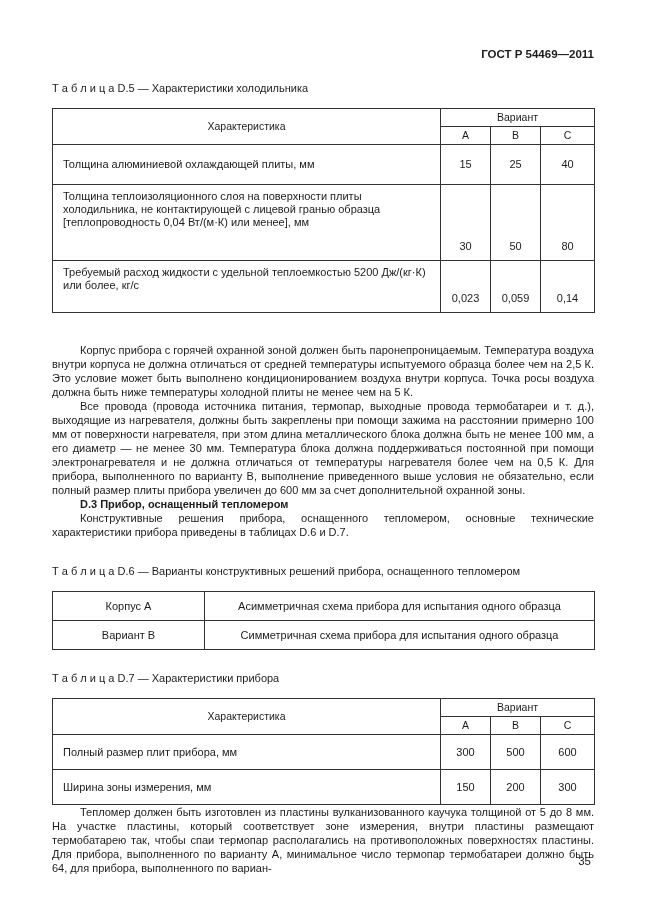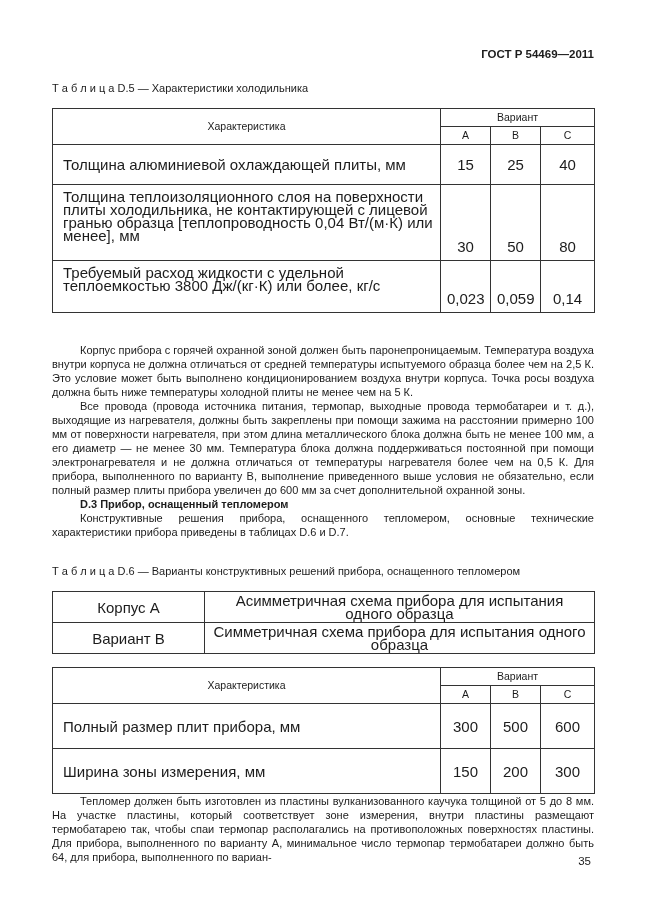--- a/index.html
+++ b/index.html
@@ -37,41 +37,41 @@
   .cap-d6 { margin-top: 26px; }
   .cap-d7 { margin-top: 22px; }
   table.tbl {
     border-collapse: collapse;
     width: 100%;
     table-layout: fixed;
     margin-top: 13px;
   }
   .tbl th, .tbl td {
     border: 1px solid #333333;
-    font-size: 15px;
+    font-size: 11px;
     line-height: 13px;
     font-weight: normal;
     padding: 2px 6px;
     box-sizing: border-box;
     overflow: hidden;
   }
   .tbl th { text-align: center; vertical-align: middle; font-size: 10.5px; }
   .hdr-row1 { height: 18px; }
   .hdr-row2 { height: 16px; }
   td.lbl { text-align: left; padding-left: 10px; vertical-align: middle; }
   td.val { text-align: center; vertical-align: middle; }
   td.top { vertical-align: top; padding-top: 5px; }
   td.bot { vertical-align: bottom; padding-bottom: 7px; }
   tr.r-d5-1 { height: 40px; }
   tr.r-d5-2 { height: 76px; }
   tr.r-d5-3 { height: 52px; }
   tr.r-d6 { height: 29px; }
   td.d6-variant { text-align: center; vertical-align: middle; }
   td.d6-desc { text-align: center; vertical-align: middle; }
-  tr.r-d7 { height: 45px; }
+  tr.r-d7 { height: 35px; }
   .para-block { margin-top: 30px; }
   .heading-d3 {
     font-size: 11px;
     line-height: 14px;
     font-weight: bold;
     text-indent: 28px;
     margin: 0;
   }
   .closing { margin-top: 32px; }
   .page-number {
@@ -116,21 +116,21 @@
         <td class="val">25</td>
         <td class="val">40</td>
       </tr>
       <tr class="r-d5-2">
         <td class="lbl top">Толщина теплоизоляционного слоя на поверхности плиты холодильника, не контактирующей с лицевой гранью образца [теплопроводность 0,04 Вт/(м·К) или менее], мм</td>
         <td class="val bot">30</td>
         <td class="val bot">50</td>
         <td class="val bot">80</td>
       </tr>
       <tr class="r-d5-3">
-        <td class="lbl top">Требуемый расход жидкости с удельной теплоемкостью 3800 Дж/(кг·К) или более,  кг/с</td>
+        <td class="lbl top">Требуемый расход жидкости с удельной теплоемкостью 5200 Дж/(кг·К) или более,  кг/с</td>
         <td class="val bot">0,023</td>
         <td class="val bot">0,059</td>
         <td class="val bot">0,14</td>
       </tr>
     </tbody>
   </table>
 
   <div class="para-block">
     <p class="body indent">Корпус прибора с горячей охранной зоной должен быть паронепроницаемым. Температура воздуха внутри корпуса не должна отличаться от средней температуры испытуемого образца более чем на 2,5 К. Это условие может быть выполнено кондиционированием воздуха внутри корпуса. Точка росы воздуха должна быть ниже температуры холодной плиты не менее чем на 5 К.</p>
     <p class="body indent">Все провода (провода источника питания, термопар, выходные провода термобатареи и т. д.), выходящие из нагревателя, должны  быть  закреплены  при  помощи зажима  на  расстоянии  примерно 100 мм  от  поверхности нагревателя, при этом длина металлического блока должна быть не менее  100 мм, а его диаметр — не менее 30 мм. Температура блока должна поддерживаться постоянной при помощи электронагревателя и не должна отличаться от температуры нагревателя более чем на 0,5 К. Для прибора, выполненного по варианту В, выполнение приведенного выше условия не обязательно, если полный размер плиты прибора увеличен  до 600 мм за счет дополнительной охранной зоны.</p>
@@ -150,20 +150,21 @@
         <td class="d6-variant">Корпус А</td>
         <td class="d6-desc">Асимметричная схема прибора для испытания одного  образца</td>
       </tr>
       <tr class="r-d6">
         <td class="d6-variant">Вариант В</td>
         <td class="d6-desc">Симметричная схема прибора для испытания одного  образца</td>
       </tr>
     </tbody>
   </table>
 
+  <p class="caption cap-d7">Т а б л и ц а  D.7 — Характеристики прибора</p>
 
   <table class="tbl">
     <colgroup>
       <col style="width:388px">
         <col style="width:50px">
         <col style="width:50px">
         <col style="width:54px">
     </colgroup>
     <thead>
       <tr class="hdr-row1">

